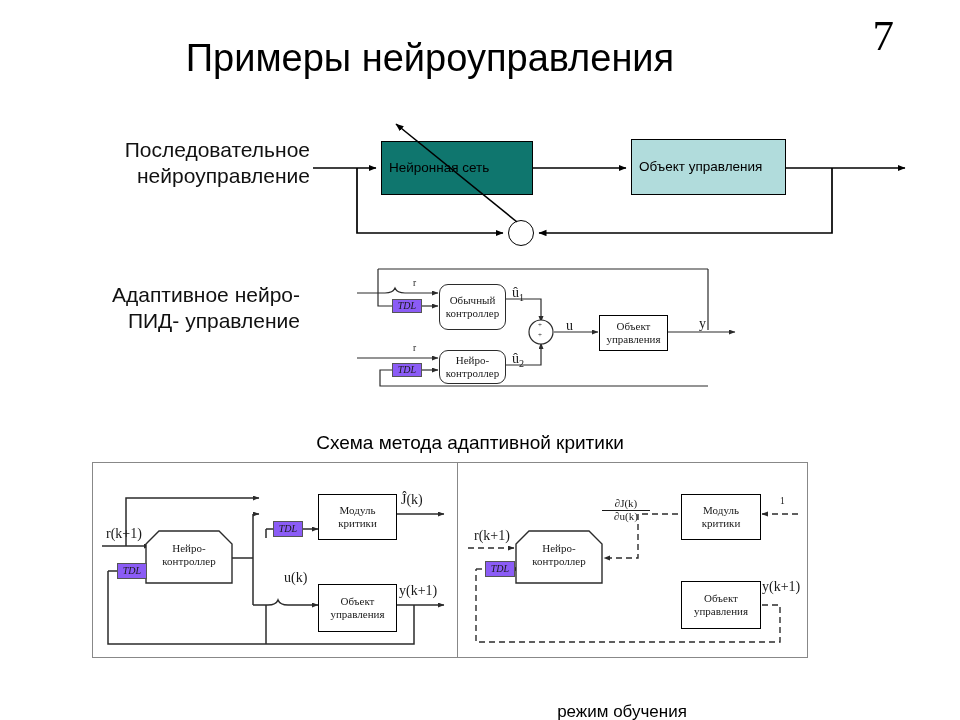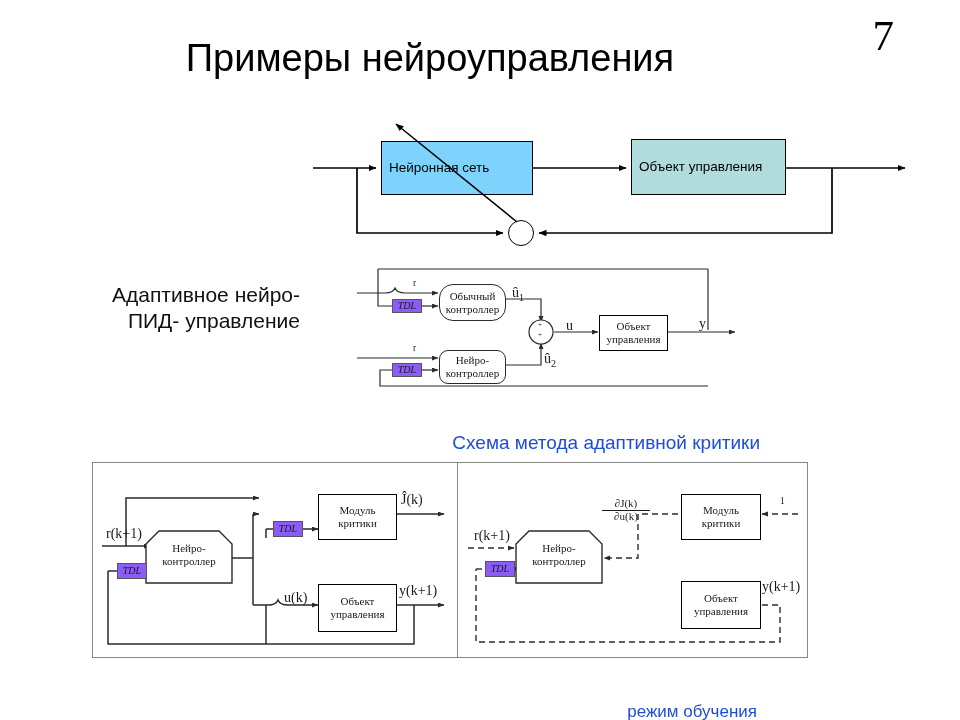--- a/index.html
+++ b/index.html
@@ -60,21 +60,21 @@
     box-sizing: border-box;
     border: 1.5px solid #000;
     display: flex;
     flex-direction: column;
     justify-content: center;
     font-size: 13.5px;
     line-height: 1.35;
     padding: 2px 7px;
     color: #000;
   }
-  .box.yellow { background: #7dd3fc; }
+  .box.yellow { background: #0f766e; }
   .box.cyan   { background: #b1dcdc; }
 
   .sum-circle {
     position: absolute;
     box-sizing: border-box;
     border: 1.7px solid #000;
     border-radius: 50%;
     background: #fff;
   }
 
@@ -147,22 +147,22 @@
   .panel-div {
     position: absolute;
     width: 0;
     border-left: 1.2px solid #888;
   }
 
   
   .caption {
     position: absolute;
     font-size: 17px;
-    color: #1d4ed8;
-    text-align: right;
+    color: #000000;
+    text-align: center;
   }
 
   
   .watermark {
     position: absolute;
     right: 12px;
     bottom: 16px;
     display: flex;
     align-items: center;
     gap: 6px;
@@ -174,20 +174,22 @@
   .watermark .wm-icon { display: block; }
 </style>
 </head>
 <body>
 
 <div class="slide">
 
   <div class="slide-number">7</div>
   <div class="slide-title">Примеры нейроуправления</div>
 
+  <div class="lbl right" style="left:20px; top:137px; width:290px;">Последовательное
+нейроуправление</div>
 
   <div class="box yellow" style="left:381px; top:141px; width:152px; height:54px;">Нейронная
 сеть</div>
 
   <div class="box cyan" style="left:631px; top:139px; width:155px; height:56px;">Объект
 управления</div>
 
   <div class="sum-circle" style="left:508px; top:220px; width:26px; height:26px;"></div>
 
   <svg class="wires">
@@ -238,35 +240,35 @@
 
       <path d="M150,103 L186,103 L186,81" stroke="#2b2b2b" stroke-width="1.2" fill="none" marker-end="url(#ahs)"></path>
 
       <path d="M199,70 L243,70" stroke="#2b2b2b" stroke-width="1.2" fill="none" marker-end="url(#ahs)"></path>
 
       <path d="M312,70 L380,70" stroke="#2b2b2b" stroke-width="1.2" fill="none" marker-end="url(#ahs)"></path>
 
       <circle cx="186" cy="70" r="12" stroke="#2b2b2b" stroke-width="1.2" fill="#fff"></circle>
     </svg>
 
-    <div class="dbox round" style="left:84px; top:22px; width:67px; height:37px;border-radius:14px;">Обычный
+    <div class="dbox round" style="left:84px; top:22px; width:67px; height:46px;">Обычный
 контроллер</div>
     <div class="dbox tdl" style="left:37px; top:37px; width:30px; height:14px;">TDL</div>
 
     <div class="dbox round" style="left:84px; top:88px; width:67px; height:34px;">Нейро-
 контроллер</div>
     <div class="dbox tdl" style="left:37px; top:101px; width:30px; height:14px;">TDL</div>
 
     <div class="dbox thick" style="left:244px; top:53px; width:69px; height:36px;">Объект
 управления</div>
 
     <div class="dlbl sm" style="left:58px; top:16px;">r</div>
     <div class="dlbl sm" style="left:58px; top:81px;">r</div>
     <div class="dlbl" style="left:157px; top:23px;"><span>û</span><sub>1</sub></div>
-    <div class="dlbl" style="left:157px; top:89px;margin-left:32px;"><span>û</span><sub>2</sub></div>
+    <div class="dlbl" style="left:157px; top:89px;"><span>û</span><sub>2</sub></div>
     <div class="dlbl" style="left:211px; top:56px;">u</div>
     <div class="dlbl" style="left:344px; top:54px;">y</div>
     <div class="dlbl sm" style="left:183px; top:60px; font-size:7px;">+</div>
     <div class="dlbl sm" style="left:183px; top:70px; font-size:7px;">+</div>
   </div>
 
   <div class="caption" style="left:180px; top:432px; width:580px; font-size:19px;">Схема метода адаптивной критики</div>
 
   <div class="panel" style="left:92px; top:462px; width:716px; height:196px;"></div>
   <div class="panel-div" style="left:457px; top:462px; height:196px;"></div>
@@ -311,21 +313,21 @@
 
     <div class="dbox thick" style="left:222px; top:28px; width:79px; height:46px;">Модуль
 критики</div>
     <div class="dbox thick" style="left:222px; top:118px; width:79px; height:48px;">Объект
 управления</div>
     <div class="dbox tdl" style="left:177px; top:55px; width:30px; height:16px;">TDL</div>
     <div class="dbox tdl" style="left:21px; top:97px; width:30px; height:16px;">TDL</div>
 
     <div class="dlbl" style="left:10px; top:60px;">r(k+1)</div>
     <div class="dlbl" style="left:305px; top:26px;">Ĵ(k)</div>
-    <div class="dlbl" style="left:188px; top:124px;">u(k)</div>
+    <div class="dlbl" style="left:188px; top:104px;">u(k)</div>
     <div class="dlbl" style="left:303px; top:117px;">y(k+1)</div>
   </div>
 
   <div class="diagram" style="left:462px; top:466px; width:344px; height:188px;">
     <svg class="wires" style="width:344px;height:188px;left:0;top:0;" viewBox="0 0 344 188">
 
       <path d="M6,82 L52,82" stroke="#2b2b2b" stroke-width="1.4" fill="none" stroke-dasharray="6 4" marker-end="url(#ahs)"></path>
 
       <path d="M14,103 L24,103" stroke="#2b2b2b" stroke-width="1.4" fill="none" stroke-dasharray="6 4"></path>
       <path d="M52,103 L58,103" stroke="#2b2b2b" stroke-width="1.4" fill="none" stroke-dasharray="6 4" marker-end="url(#ahs)"></path>

